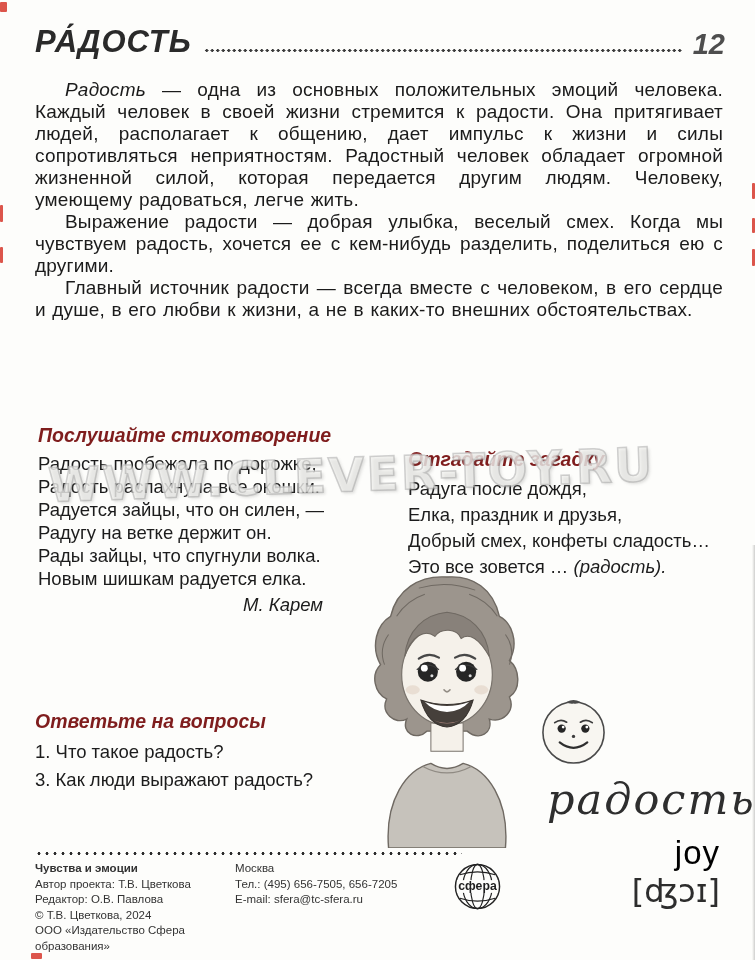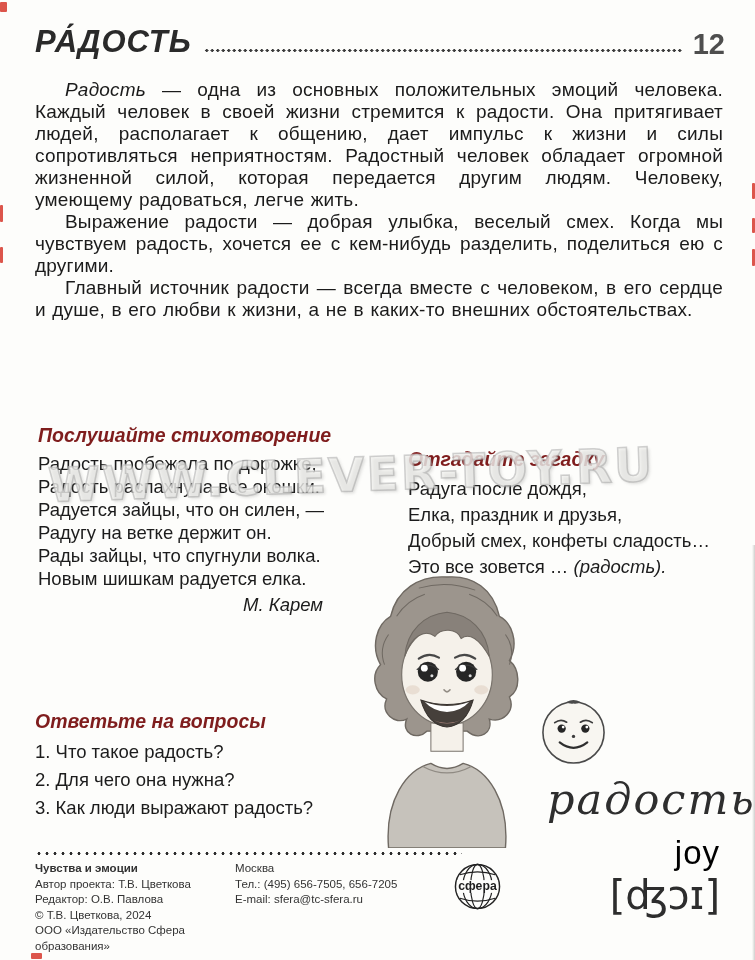--- a/index.html
+++ b/index.html
@@ -3,21 +3,21 @@
 <meta charset="utf-8">
 <style>
   html,body{margin:0;padding:0;}
   body{width:755px;height:960px;background:#fdfdfb;font-family:"Liberation Sans",sans-serif;color:#1c1c1c;position:relative;overflow:hidden;}
   .page{position:absolute;inset:0;}
 
   
   .title-row{position:absolute;left:35px;right:30px;top:24px;display:flex;align-items:flex-end;}
   .title-row h1{margin:0;font-size:31px;font-weight:bold;font-style:italic;letter-spacing:1px;color:#2a2a2a;white-space:nowrap;}
   .leader{flex:1;height:5px;margin:0 10px 7px 12px;background-image:radial-gradient(circle,#3c3c3c 1.4px,rgba(0,0,0,0) 1.6px);background-size:5.5px 5px;background-repeat:repeat-x;background-position:left center;}
-  .pagenum{font-size:29px;font-weight:bold;color:#4e4e4e;line-height:1;padding-bottom:1px;}
+  .pagenum{font-size:29px;font-weight:bold;font-style:italic;color:#4e4e4e;line-height:1;padding-bottom:1px;}
 
   
   .body-text{position:absolute;left:35px;top:79px;width:688px;font-size:19px;line-height:22px;text-align:justify;letter-spacing:0.2px;word-spacing:1px;color:#1b1b1b;}
   .body-text p{margin:0;text-indent:30px;}
   .lead-it{font-style:italic;}
 
   
   .col-heading{margin:0 0 5px 0;font-size:19.5px;font-weight:bold;font-style:italic;color:#7f1d1d;}
   .pline{font-size:18.5px;}
   #poem{position:absolute;left:38px;top:424px;width:300px;}
@@ -34,21 +34,21 @@
     font-family:"DejaVu Sans",sans-serif;font-weight:bold;font-size:47px;letter-spacing:2px;
     color:rgba(236,236,234,0.55);-webkit-text-stroke:1.5px rgba(145,145,145,0.40);
     text-shadow:2px 2px 3px rgba(110,110,110,0.22), -1px -1px 1px rgba(255,255,255,0.6);
     transform:rotate(-2deg);white-space:nowrap;}
 
   
   .girl-wrap{position:absolute;left:362px;top:572px;width:170px;height:276px;}
   .smiley-wrap{position:absolute;left:538px;top:697px;width:71px;height:71px;}
   .cursive{position:absolute;left:547px;top:774px;font-family:"DejaVu Serif",serif;font-style:italic;font-size:43px;letter-spacing:2px;color:#2e2e2e;}
   .joy{position:absolute;left:555px;top:834px;width:165px;text-align:right;font-size:33px;color:#000000;letter-spacing:1px;}
-  .ipa{position:absolute;left:555px;top:872px;width:165px;text-align:right;font-size:40px;color:#2d2d2d;font-family:"DejaVu Sans",sans-serif;}
+  .ipa{position:absolute;left:555px;top:872px;width:165px;text-align:right;font-size:32px;color:#2d2d2d;font-family:"DejaVu Sans",sans-serif;}
 
   
   .footer{position:absolute;left:35px;top:851px;width:700px;}
   .f-dots{width:427px;height:5px;margin-bottom:5px;background-image:radial-gradient(circle,#2b2b2b 1.4px,rgba(0,0,0,0) 1.6px);background-size:8px 5px;background-repeat:repeat-x;background-position:left center;}
   .f-cols{display:flex;align-items:flex-start;}
   .f-col{font-size:11.5px;line-height:15.6px;color:#333;}
   .f-col1{width:200px;}
   .f-col2{width:188px;}
   .f-bold{font-weight:bold;}
   .f-logo{margin-left:30px;margin-top:1px;}
@@ -98,21 +98,20 @@
     <h2 class="col-heading">Отгадайте загадку</h2>
     <div class="pline">Радуга после дождя,</div>
     <div class="pline">Елка, праздник и друзья,</div>
     <div class="pline">Добрый смех, конфеты сладость…</div>
     <div class="pline"><span>Это все зовется … </span><span class="ans-it">(радость).</span></div>
   </section>
 
   <section id="questions">
     <h2 class="col-heading">Ответьте на вопросы</h2>
     <div class="pline">1. Что такое радость?</div>
-    <div class="pline">2. Для чего она нужна?</div>
     <div class="pline">3. Как люди выражают радость?</div>
   </section>
 
   <div class="girl-wrap">
     <svg viewBox="0 0 168 274" width="170" height="276">
       <path d="M84,5 C56,3 34,18 28,44 C14,52 8,74 18,92 C8,102 12,120 24,126 C18,140 32,152 44,146 C38,160 54,168 64,158 L104,158 C116,168 130,160 126,146 C140,150 152,138 146,124 C158,116 156,96 146,88 C156,70 148,50 136,44 C130,17 110,3 84,5 Z" fill="#9c958d" stroke="#6f6962" stroke-width="1.4"></path>
       <path d="M56,16 Q84,8 112,18" fill="none" stroke="#6f6962" stroke-width="1"></path>
       <path d="M34,44 Q44,28 62,22" fill="none" stroke="#6f6962" stroke-width="1"></path>
       <path d="M134,44 Q124,28 106,22" fill="none" stroke="#6f6962" stroke-width="1"></path>
       <path d="M22,92 Q16,76 26,62" fill="none" stroke="#6f6962" stroke-width="1"></path>

